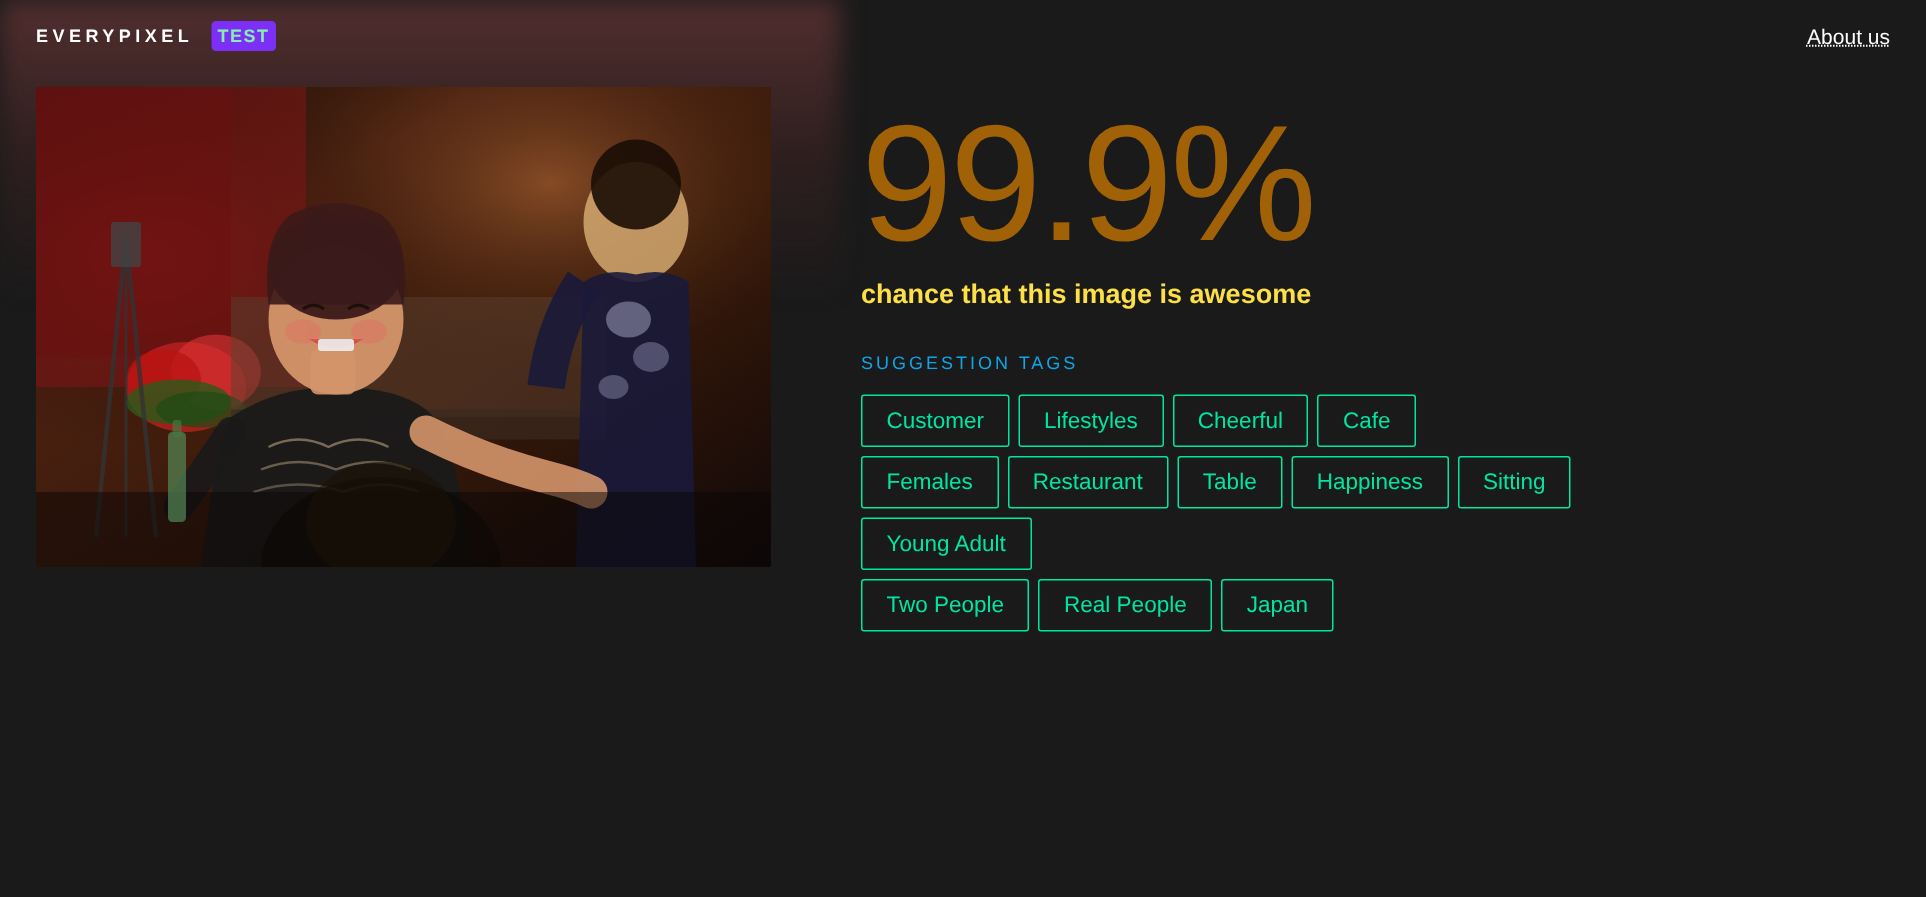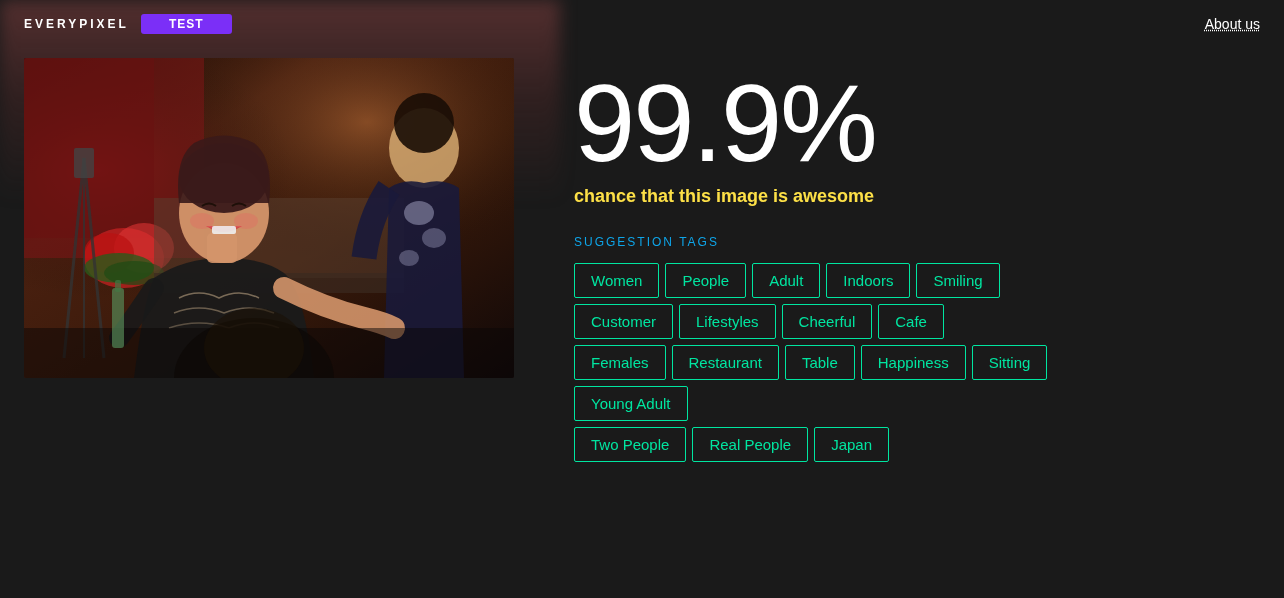--- a/index.html
+++ b/index.html
@@ -33,24 +33,24 @@
     .logo-text {
       font-size: 12px;
       font-weight: bold;
       letter-spacing: 3px;
       color: #ffffff;
       text-transform: uppercase;
     }
 
     .test-badge {
       background-color: #7b2ff7;
-      color: #ffffff;
+      color: #86efac;
       font-size: 12px;
       font-weight: bold;
-      padding: 3px 28px;
+      padding: 3px 4px;
       border-radius: 3px;
       letter-spacing: 1px;
     }
 
     .about-link {
       color: #ffffff;
       font-size: 14px;
       text-decoration: underline;
       text-decoration-style: dotted;
       cursor: pointer;
@@ -100,21 +100,21 @@
 
     
     .results-panel {
       flex: 1;
       padding-top: 10px;
     }
 
     .percentage-display {
       font-size: 110px;
       font-weight: 300;
-      color: #ffffff;
+      color: #a16207;
       line-height: 1;
       letter-spacing: -2px;
       margin-bottom: 8px;
     }
 
     .subtitle-text {
       font-size: 18px;
       color: #fde047;
       margin-bottom: 28px;
       font-weight: 700;
@@ -264,27 +264,20 @@
   </div>
 
   <div class="results-panel">
     <div class="percentage-display">99.9%</div>
     <div class="subtitle-text">chance that this image is awesome</div>
 
     <div class="suggestion-label">SUGGESTION TAGS</div>
 
     <div class="tags-container">
 
-      <div class="tags-row">
-        <span class="tag">Women</span>
-        <span class="tag">People</span>
-        <span class="tag">Adult</span>
-        <span class="tag">Indoors</span>
-        <span class="tag">Smiling</span>
-      </div>
 
       <div class="tags-row">
         <span class="tag">Customer</span>
         <span class="tag">Lifestyles</span>
         <span class="tag">Cheerful</span>
         <span class="tag">Cafe</span>
       </div>
 
       <div class="tags-row">
         <span class="tag">Females</span>

